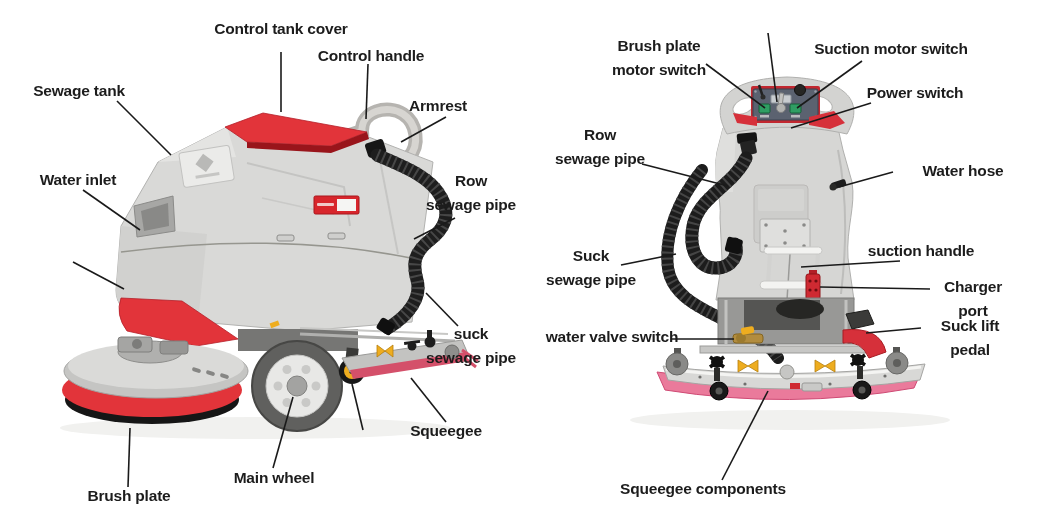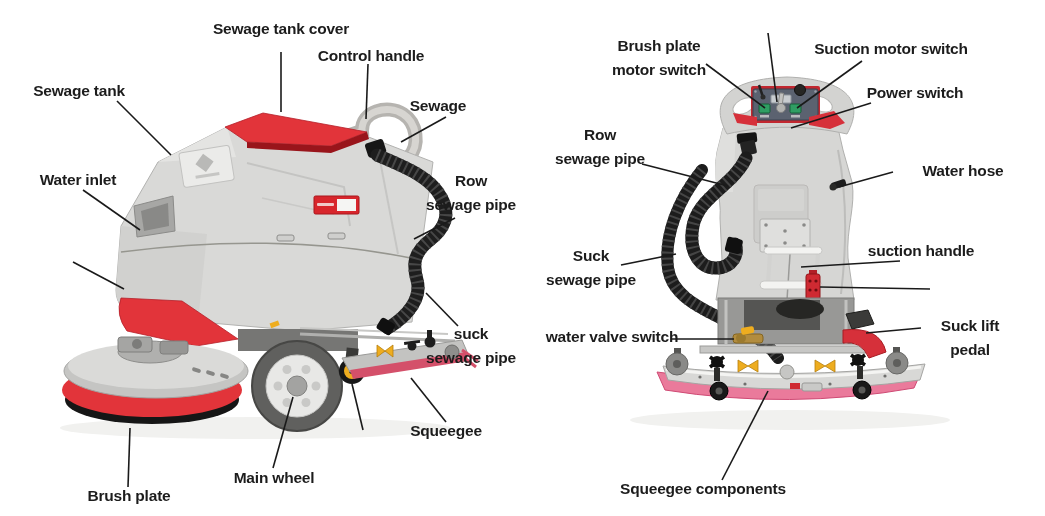--- a/index.html
+++ b/index.html
@@ -277,40 +277,41 @@
       <line x1="893" y1="172" x2="839" y2="187"></line>
       <line x1="621" y1="265" x2="676" y2="254"></line>
       <line x1="900" y1="261" x2="801" y2="267"></line>
       <line x1="930" y1="289" x2="820" y2="287"></line>
       <line x1="921" y1="328" x2="866" y2="333"></line>
       <line x1="671" y1="339" x2="734" y2="339"></line>
       <line x1="768" y1="391" x2="722" y2="480"></line>
     </g>
   </svg>
 
-  <div class="lbl" style="left:281px;top:17px">Sewage tank cover</div>
+  <div class="lbl" style="left:281px;top:17px">Control tank cover</div>
   <div class="lbl" style="left:79px;top:79px">Sewage tank</div>
   <div class="lbl" style="left:371px;top:44px">Control handle</div>
-  <div class="lbl" style="left:438px;top:94px">Sewage</div>
+  <div class="lbl" style="left:438px;top:94px">Armrest</div>
   <div class="lbl" style="left:78px;top:168px">Water inlet</div>
   <div class="lbl" style="left:471px;top:169px">Row
 sewage pipe</div>
   <div class="lbl" style="left:471px;top:322px">suck
 sewage pipe</div>
   <div class="lbl" style="left:446px;top:419px">Squeegee</div>
   <div class="lbl" style="left:274px;top:466px">Main wheel</div>
   <div class="lbl" style="left:129px;top:484px">Brush plate</div>
 
   <div class="lbl" style="left:659px;top:34px">Brush plate
 motor switch</div>
   <div class="lbl" style="left:891px;top:37px">Suction motor switch</div>
   <div class="lbl" style="left:915px;top:81px">Power switch</div>
   <div class="lbl" style="left:600px;top:123px">Row
 sewage pipe</div>
   <div class="lbl" style="left:963px;top:159px">Water hose</div>
   <div class="lbl" style="left:591px;top:244px">Suck
 sewage pipe</div>
   <div class="lbl" style="left:921px;top:239px">suction handle</div>
+  <div class="lbl" style="left:973px;top:275px">Charger port</div>
   <div class="lbl" style="left:970px;top:314px">Suck lift pedal</div>
   <div class="lbl" style="left:612px;top:325px">water valve switch</div>
   <div class="lbl" style="left:703px;top:477px">Squeegee components</div>
 
 </div>
 
 </body></html>

